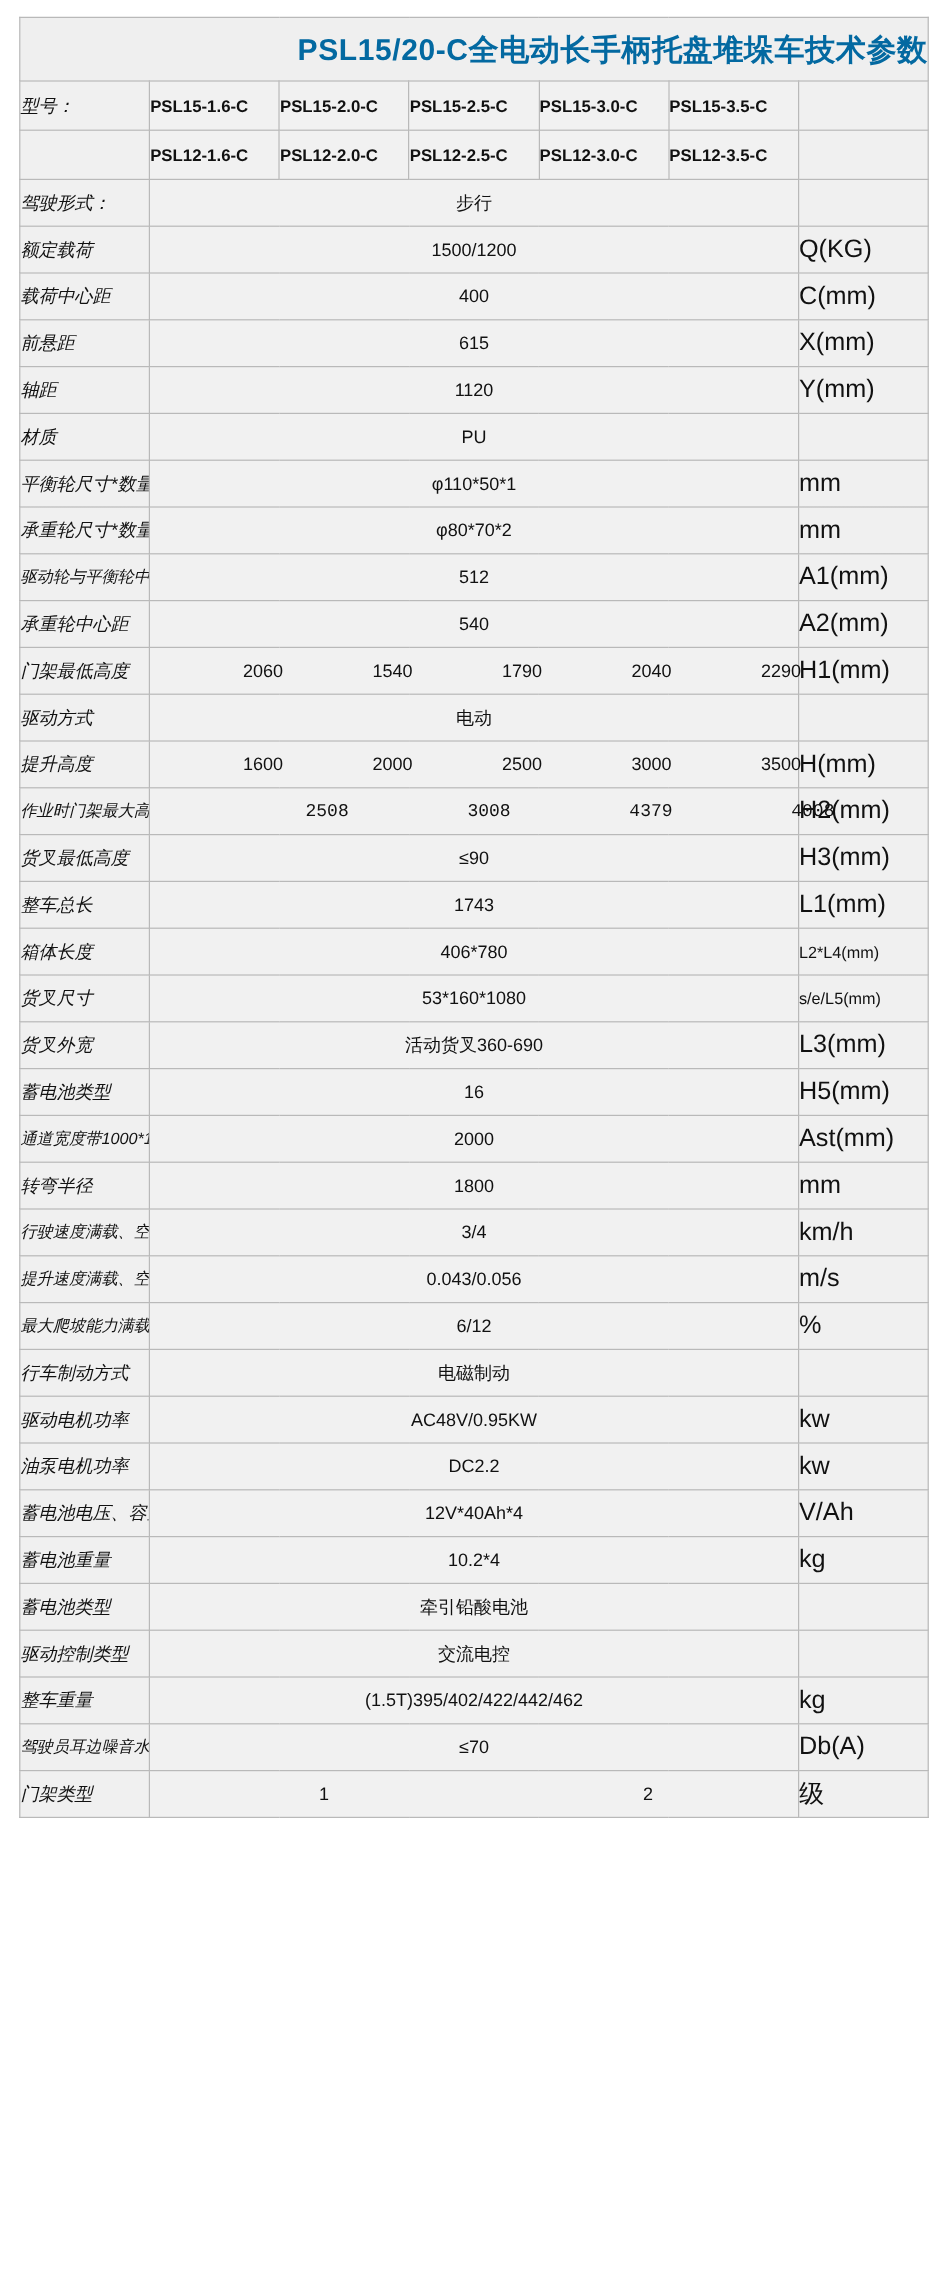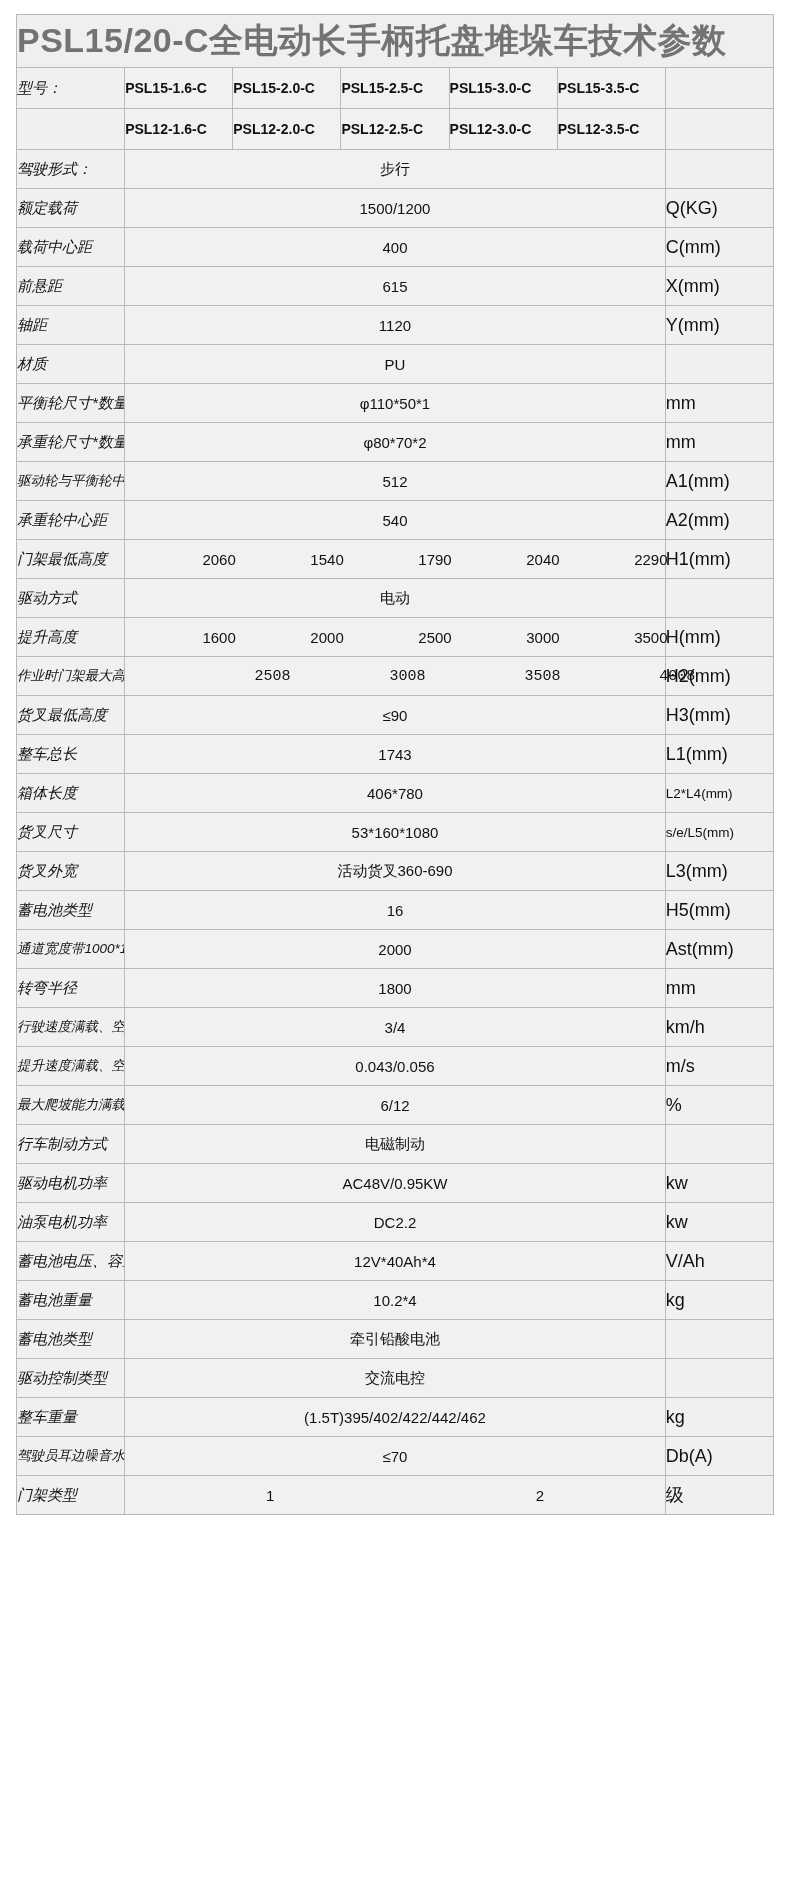--- a/index.html
+++ b/index.html
@@ -24,26 +24,26 @@
     table-layout: fixed;
     background: linear-gradient(to bottom, #f2f2f2, #ececec);
   }
   table.spec td, table.spec th {
     border: 1px solid #b9b9b9;
     padding: 0;
     vertical-align: middle;
   }
   .title-cell {
     background: #efefef;
-    text-align: left;
-    font-size: 34px;
+    text-align: right;
+    font-size: 25px;
     font-weight: bold;
     letter-spacing: 0.5px;
     height: 52px;
-    color: #737373;
+    color: #0369a1;
   }
   .label-cell {
     padding: 6px 8px;
     font-size: 15px;
     height: 38px;
     background: #f0f0f0;
     white-space: nowrap;
     overflow: hidden;
     font-style: italic;
   }
@@ -53,21 +53,21 @@
   .val-cell {
     text-align: center;
     font-size: 15px;
     padding: 6px 4px;
     height: 38px;
     background: #f1f1f1;
   }
   .unit-cell {
     text-align: left;
     padding: 6px 8px;
-    font-size: 18px;
+    font-size: 21px;
     background: #f0f0f0;
     white-space: nowrap;
     overflow: hidden;
   }
   .unit-cell.small {
     font-size: 13.5px;
   }
   .model-cell {
     text-align: left;
     font-size: 14px;
@@ -215,21 +215,21 @@
         </td>
         <td class="unit-cell">H(mm)</td>
       </tr>
 
       <tr>
         <td class="label-cell small">作业时门架最大高度</td>
         <td class="val-cell" colspan="5">
           <div class="multi indent-mid">
             <span>2508</span>
             <span>3008</span>
-            <span>3508</span>
+            <span>4379</span>
             <span>4008</span>
           </div>
         </td>
         <td class="unit-cell">H2(mm)</td>
       </tr>
 
       <tr>
         <td class="label-cell">货叉最低高度</td>
         <td class="val-cell" colspan="5">≤90</td>
         <td class="unit-cell">H3(mm)</td>

